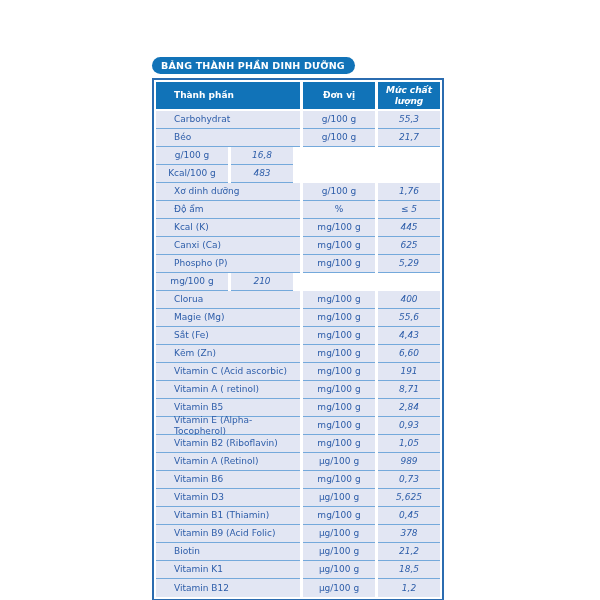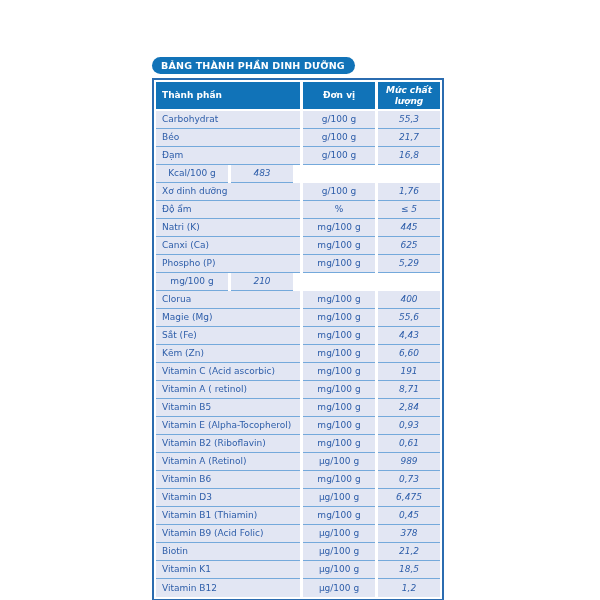--- a/index.html
+++ b/index.html
@@ -54,21 +54,21 @@
   }
   .cell{
     box-sizing:border-box;
     display:flex;
     align-items:center;
     justify-content:center;
     text-align:center;
     font-size:9px;
     line-height:1.15;
   }
-  .c-name{ flex:0 0 144px; justify-content:flex-start; text-align:left; padding-left:6px; }
+  .c-name{ flex:0 0 144px; justify-content:flex-start; text-align:left; padding-left:18px; }
   .c-unit{ flex:0 0 72px; }
   .c-val { flex:0 0 62px;font-style:italic; }
   .t-head .cell{
     background:var(--blue);
     color:#ffffff;
     font-weight:bold;
     height:27px;
   }
   .t-body .t-row .cell{
     background:var(--row-bg);
@@ -103,21 +103,20 @@
         <div class="cell c-val">55,3</div>
       </div>
 
       <div class="t-row">
         <div class="cell c-name">Béo</div>
         <div class="cell c-unit">g/100 g</div>
         <div class="cell c-val">21,7</div>
       </div>
 
       <div class="t-row">
-        <div class="cell c-name">Đạm</div>
         <div class="cell c-unit">g/100 g</div>
         <div class="cell c-val">16,8</div>
       </div>
 
       <div class="t-row">
         <div class="cell c-unit">Kcal/100 g</div>
         <div class="cell c-val">483</div>
       </div>
 
       <div class="t-row">
@@ -126,21 +125,21 @@
         <div class="cell c-val">1,76</div>
       </div>
 
       <div class="t-row">
         <div class="cell c-name">Độ ẩm</div>
         <div class="cell c-unit">%</div>
         <div class="cell c-val">≤ 5</div>
       </div>
 
       <div class="t-row">
-        <div class="cell c-name">Natri (K)</div>
+        <div class="cell c-name">Kcal (K)</div>
         <div class="cell c-unit">mg/100 g</div>
         <div class="cell c-val">445</div>
       </div>
 
       <div class="t-row">
         <div class="cell c-name">Canxi (Ca)</div>
         <div class="cell c-unit">mg/100 g</div>
         <div class="cell c-val">625</div>
       </div>
 
@@ -199,39 +198,39 @@
 
       <div class="t-row">
         <div class="cell c-name">Vitamin E (Alpha-Tocopherol)</div>
         <div class="cell c-unit">mg/100 g</div>
         <div class="cell c-val">0,93</div>
       </div>
 
       <div class="t-row">
         <div class="cell c-name">Vitamin B2 (Riboflavin)</div>
         <div class="cell c-unit">mg/100 g</div>
-        <div class="cell c-val">0,61</div>
+        <div class="cell c-val">1,05</div>
       </div>
 
       <div class="t-row">
         <div class="cell c-name">Vitamin A (Retinol)</div>
         <div class="cell c-unit">µg/100 g</div>
         <div class="cell c-val">989</div>
       </div>
 
       <div class="t-row">
         <div class="cell c-name">Vitamin B6</div>
         <div class="cell c-unit">mg/100 g</div>
         <div class="cell c-val">0,73</div>
       </div>
 
       <div class="t-row">
         <div class="cell c-name">Vitamin D3</div>
         <div class="cell c-unit">µg/100 g</div>
-        <div class="cell c-val">6,475</div>
+        <div class="cell c-val">5,625</div>
       </div>
 
       <div class="t-row">
         <div class="cell c-name">Vitamin B1 (Thiamin)</div>
         <div class="cell c-unit">mg/100 g</div>
         <div class="cell c-val">0,45</div>
       </div>
 
       <div class="t-row">
         <div class="cell c-name">Vitamin B9 (Acid Folic)</div>

